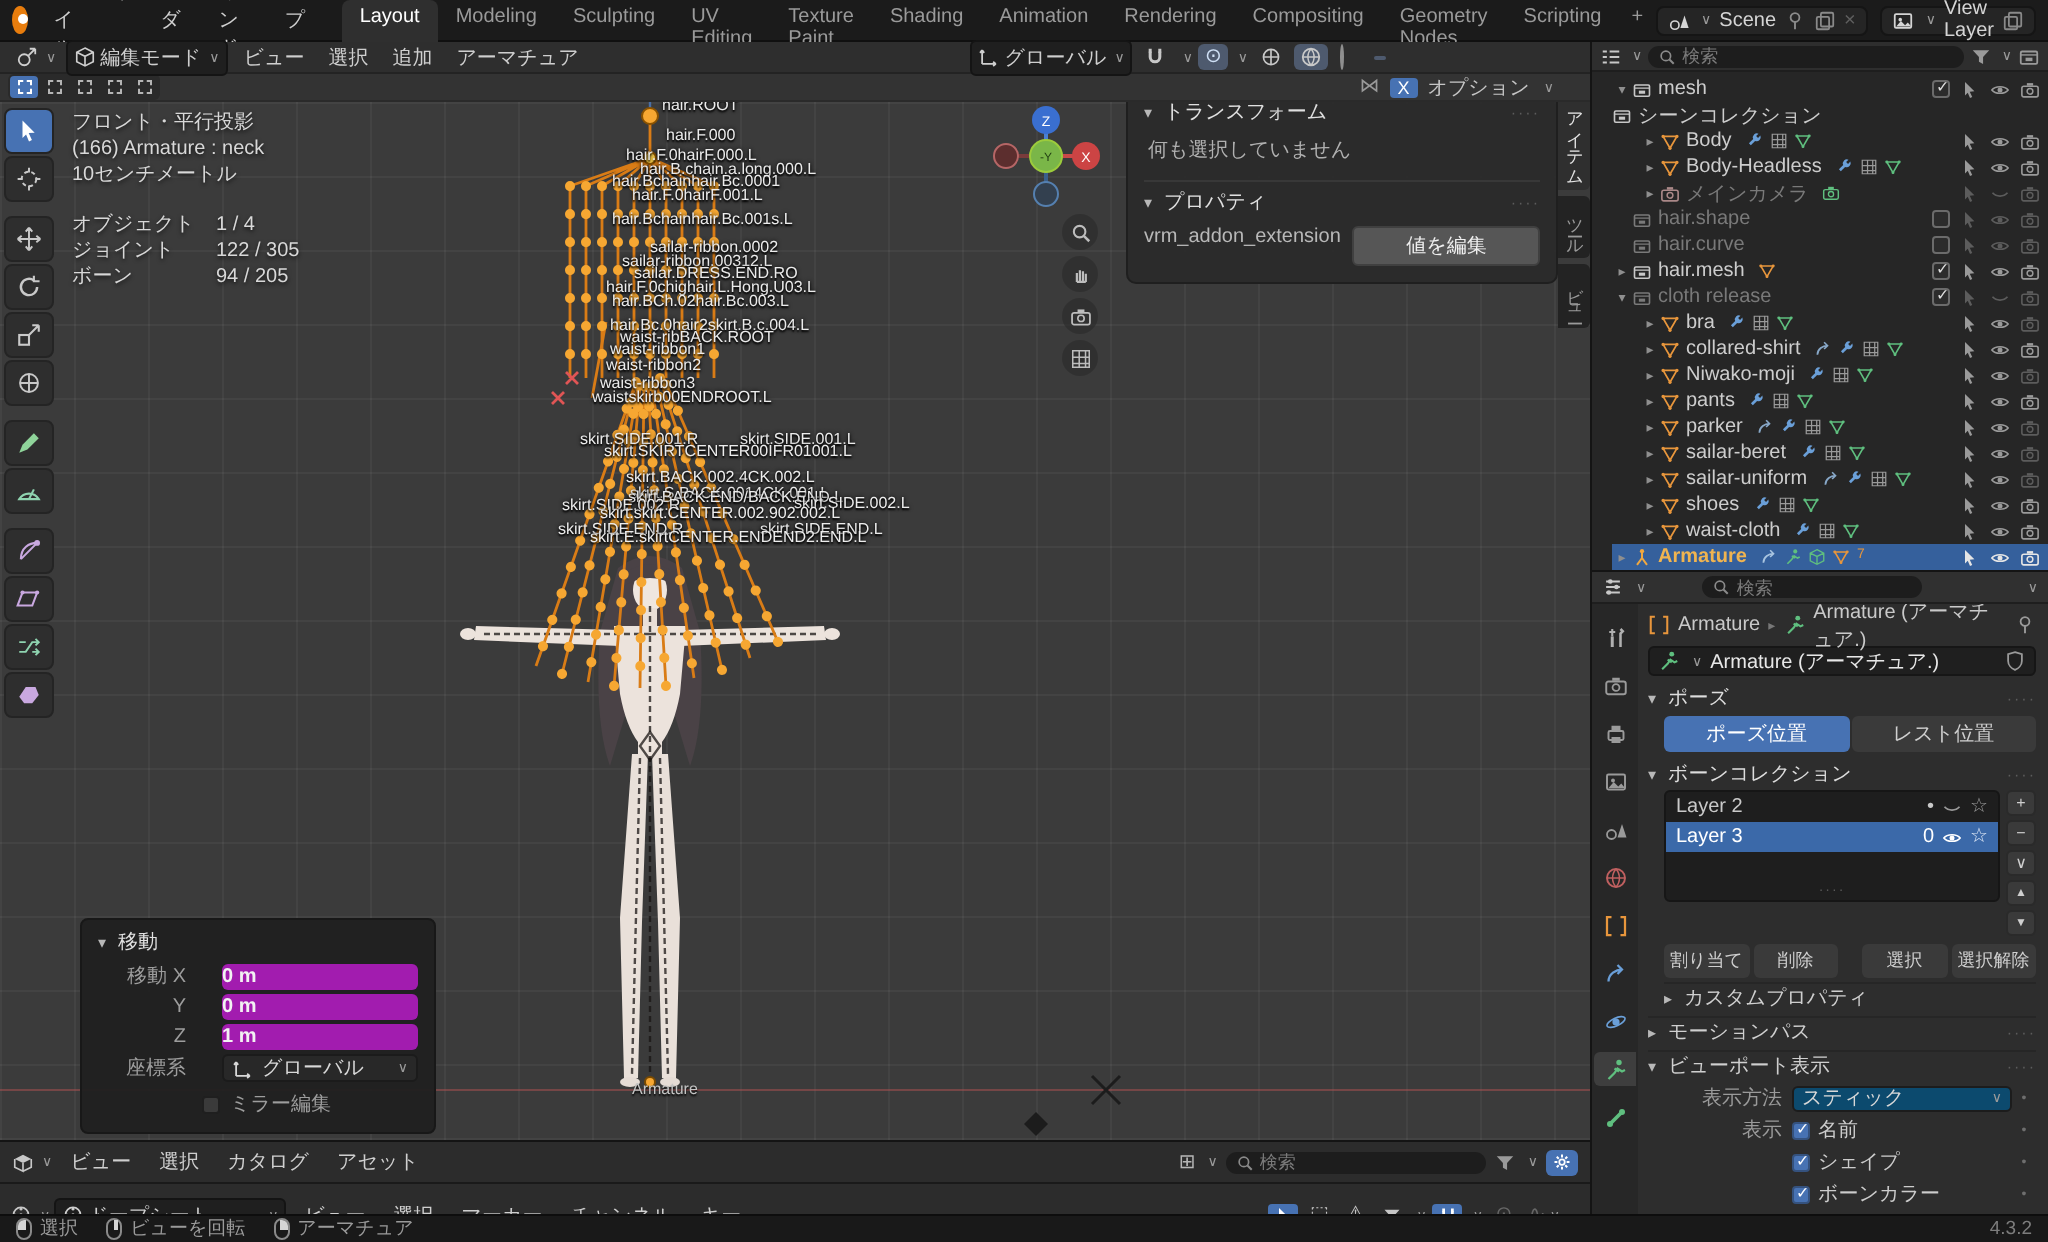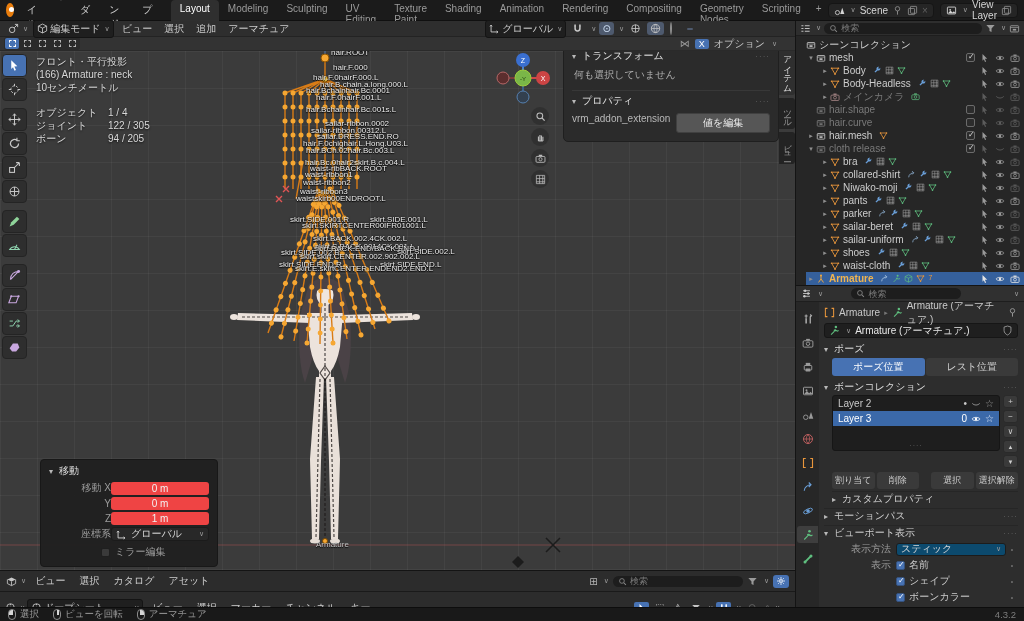--- a/index.html
+++ b/index.html
@@ -86,22 +86,22 @@
     width:104px; text-align:center; padding:2px 0; color:#f0f0f0; }
   .np-tabs { position:absolute; left:779px; top:23px; width:16px; z-index:10; display:flex; flex-direction:column; gap:3px; }
   .np-tab { writing-mode:vertical-rl; background:#232323; color:#9a9a9a; border-radius:0 3px 3px 0;
     padding:6px 1px; font-size:8.5px; text-align:center; }
   .np-tab.active { background:#2f2f2f; color:#e3e3e3; }
 
   .opanel { position:absolute; left:40px; top:438px; width:178px; z-index:10;
     background:rgba(32,32,32,.95); border:1px solid #181818; border-radius:4px; padding:4px 8px 7px; }
   .op-title { display:flex; align-items:center; height:14px; color:#e2e2e2; margin-bottom:3px; }
   .op-row { display:flex; align-items:center; margin-top:2px; }
-  .op-lbl { width:62px; text-align:right; padding-right:0; color:#9d9d9d; }
-  .op-field { flex:1; background:#ef4444; border-radius:3px; height:13px; text-align:center; color:#f2f2f2; line-height:13px; }
+  .op-lbl { width:62px; text-align:right; padding-right:18px; color:#9d9d9d; }
+  .op-field { flex:1; background:#a21caf; border-radius:3px; height:13px; text-align:left; color:#f2f2f2; line-height:13px;font-weight:bold; }
   .op-dd { flex:1; background:#282828; border:1px solid #1b1b1b; border-radius:3px; height:14px;
     display:flex; align-items:center; gap:4px; padding:0 4px; color:#d8d8d8; }
   .op-chk { display:flex; align-items:center; gap:5px; margin-top:4px; margin-left:52px; color:#9d9d9d; }
   .cb { width:9px; height:9px; border-radius:2px; background:#3a3a3a; border:1px solid #1f1f1f; position:relative; flex:none; }
   .cb.on { background:#4772b3; border-color:#35527e; }
   .cb.on::after { content:"✓"; position:absolute; left:1px; top:-2px; color:#fff; font-size:8px; }
 
   
   .outliner { position:absolute; left:795px; top:21px; width:229px; height:265px; background:#262626;
     border-left:1px solid #141414; border-bottom:1px solid #141414; }
@@ -805,46 +805,46 @@
     <svg class="ic" style="color:#9a9a9a">
         <use href="#s-funnel"></use>
       </svg>
     <span class="chev">∨</span>
     <svg class="ic" style="color:#9a9a9a">
         <use href="#s-collection"></use>
       </svg>
   </div>
   <div class="orows">
 
+    <div class="orow i1">
+      <span class="exp">▾</span>
+      <svg class="ic" style="width:10px;height:10px;color:#c8c8c8">
+          <use href="#s-collection"></use>
+        </svg>
+      <span class="olabel">mesh</span>
+      <span class="orx">
+          <span class="ochk on"></span>
+          <svg>
+            <use href="#s-cursor"></use>
+          </svg>
+          <svg>
+            <use href="#s-eye"></use>
+          </svg>
+          <svg>
+            <use href="#s-cam"></use>
+          </svg>
+        </span>
+    </div>
+
     <div class="orow">
       <span class="exp"></span>
         <svg class="ic" style="width:10px;height:10px;color:#c8c8c8">
           <use href="#s-collection"></use>
         </svg>
       <span class="olabel">シーンコレクション</span>
-    </div>
-
-    <div class="orow i1">
-      <span class="exp">▾</span>
-      <svg class="ic" style="width:10px;height:10px;color:#c8c8c8">
-          <use href="#s-collection"></use>
-        </svg>
-      <span class="olabel">mesh</span>
-      <span class="orx">
-          <span class="ochk on"></span>
-          <svg>
-            <use href="#s-cursor"></use>
-          </svg>
-          <svg>
-            <use href="#s-eye"></use>
-          </svg>
-          <svg>
-            <use href="#s-cam"></use>
-          </svg>
-        </span>
     </div>
 
     <div class="orow i2">
       <span class="exp">▸</span>
       <svg class="ic" style="width:10px;height:10px;color:#e8963c">
           <use href="#s-tri"></use>
         </svg>
       <span class="olabel">Body</span>
       <span class="mods">
           <svg style="color:#6a9fd8">

